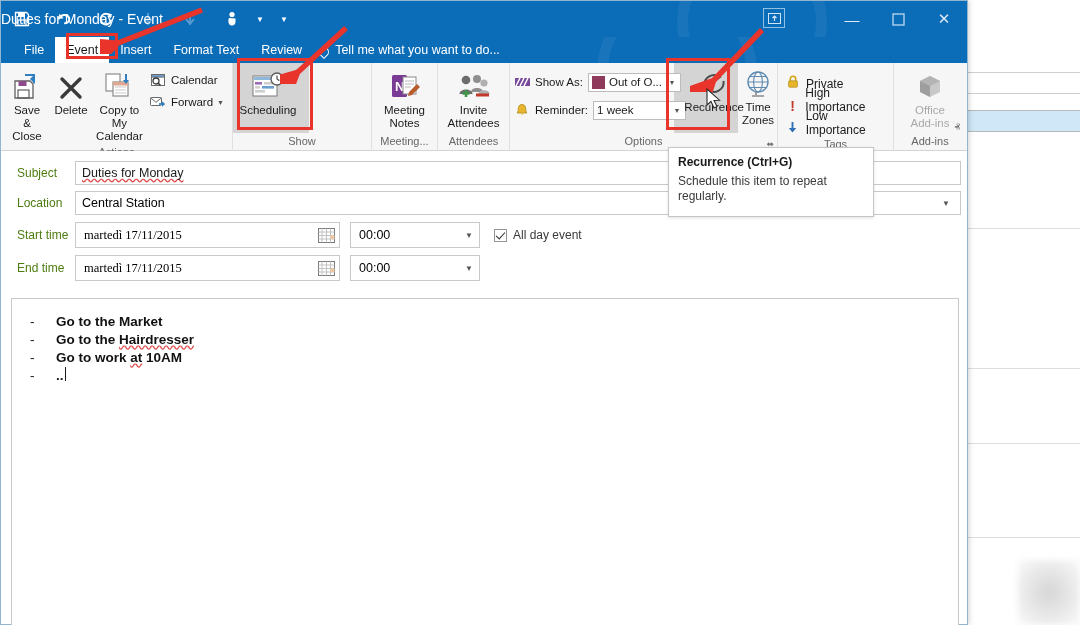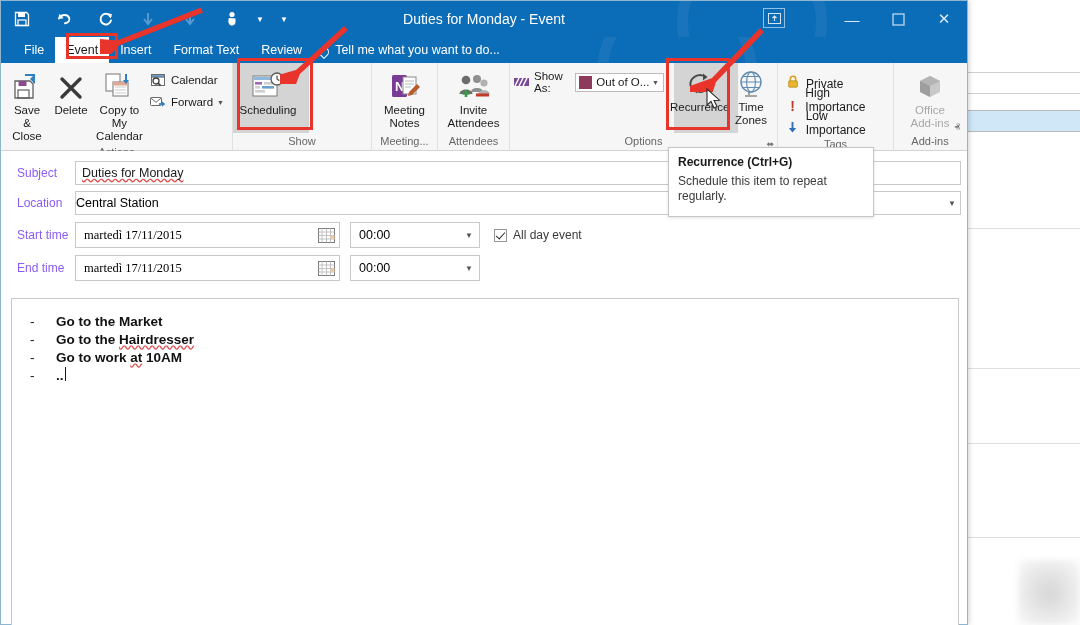--- a/index.html
+++ b/index.html
@@ -56,21 +56,21 @@
   .qat .qbtn {
     width:42px; height:36px; display:flex; align-items:center; justify-content:center;
     color:#ffffff;
   }
   .qat .qbtn.dim { color:#5d9ed3; }
   .qat .qbtn svg { display:block; }
   .qat .caret { width:14px; height:36px; display:flex; align-items:center; justify-content:center;
     color:#ffffff; font-size:8px; }
   .wintitle {
     position:absolute; left:0; right:0; top:0; height:36px; line-height:36px;
-    text-align:center; color:#ffffff; font-size:14px; pointer-events:none;
+    color:#ffffff; font-size:14px; pointer-events:none;
   }
   .winbtns { position:absolute; right:0; top:0; height:36px; display:flex; }
   .winbtns .wb { width:46px; height:36px; display:flex; align-items:center; justify-content:center;
     color:#dce9f5; font-size:15px; }
   .ribopt { position:absolute; right:182px; top:7px; width:22px; height:20px;
     border:1px solid #8fc0e6; color:#cfe4f6; display:flex; align-items:center; justify-content:center; }
 
   
   .tabrow { height:26px; background:#0b6cb8; position:relative; display:flex; align-items:center;
     padding-left:12px; overflow:hidden; }
@@ -120,39 +120,39 @@
   
   .tooltip { position:absolute; left:668px; top:147px; width:206px; height:70px;
     background:#ffffff; border:1px solid #c6c6c6; box-shadow:0 1px 3px rgba(0,0,0,.12);
     padding:7px 9px; z-index:60; }
   .tooltip .tt-title { font-size:12px; font-weight:bold; color:#1a1a1a; margin-bottom:5px; }
   .tooltip .tt-body { font-size:12px; color:#3a3a3a; line-height:15px; }
 
   
   .form { padding:10px 6px 6px 6px; background:#fff; position:relative; }
   .frow { display:flex; align-items:center; height:24px; margin-bottom:6px; }
-  .flabel { width:68px; font-size:12px; color:#8b5cf6; padding-left:10px; }
+  .flabel { width:68px; font-size:12px; color:#4d7c0f; padding-left:10px; }
   .finput { flex:1; height:24px; border:1px solid #c9c9c9; background:#fff;
     font-size:12.5px; color:#1a1a1a; padding:3px 6px; display:flex; align-items:center; }
   .sq { text-decoration: underline; text-decoration-color:#e04a4a; text-decoration-style: wavy;
         text-decoration-skip-ink:none; }
   .datebox { width:265px; height:26px; border:1px solid #c9c9c9; background:#fff;
     display:flex; align-items:center; font-size:12.5px; padding:0 4px 0 8px;font-family:Liberation Serif, serif; }
   .datebox .dtext { flex:1; }
   .calico { width:17px; height:15px; }
   .timebox { width:130px; height:26px; border:1px solid #c9c9c9; background:#fff; margin-left:10px;
     display:flex; align-items:center; font-size:12.5px; padding:0 3px 0 8px; }
   .timebox .ttext { flex:1; }
   .timebox .dd { width:14px; text-align:center; color:#555; font-size:8px; }
   .allday { display:flex; align-items:center; gap:6px; margin-left:14px; font-size:12px; color:#3a3a3a; }
   .cbx { width:13px; height:13px; border:1px solid #949494; background:#fff; position:relative; }
   .cbx.checked::after { content:""; position:absolute; left:3px; top:0px; width:4px; height:8px;
     border:solid #2a2a2a; border-width:0 1.6px 1.6px 0; transform:rotate(42deg); }
   .locwrap { flex:1; height:24px; border:1px solid #c9c9c9; background:#fff; display:flex;
-    align-items:center; font-size:12.5px; padding:3px 0; }
+    align-items:center; font-size:12.5px; padding:3px 6px; }
   .locdd { width:16px; text-align:center; color:#555; font-size:8px; }
 
   
   .bodyarea { margin:8px 8px 10px 10px; height:332px; border:1px solid #c9c9c9;
     background:#ffffff; padding:14px 10px 0 18px; }
   .bline { display:flex; font-size:13.5px; color:#111; font-weight:bold; line-height:18px; height:18px; }
   .bline .dash { width:26px; font-weight:normal; }
   .caret-bar { display:inline-block; width:1px; height:14px; background:#1a1a1a;
     margin-left:1px; vertical-align:-2px; }
 
@@ -416,20 +416,33 @@
                   <path d="M1 10 L5 2 M5 10 L9 2 M9 10 L13 2" stroke="#fff" stroke-width="1.5"></path>
                 </svg>
             </span>
             <span>Show As:</span>
             <span class="combo" style="width:93px;">
               <span class="swatch" style="background:#8e3a5a;"></span>
               <span class="val">Out of O...</span>
               <span class="dd">▼</span>
             </span>
           </div>
+          <div class="optrow">
+            <span class="oi">
+              <svg width="14" height="14" viewBox="0 0 14 14">
+                  <path d="M7 1.5 C4.3 1.5 3.3 3.6 3.3 6 C3.3 9 2 10 2 10 h10 s-1.3-1-1.3-4 C10.7 3.6 9.7 1.5 7 1.5z" fill="#e8b62c" stroke="#b08a16" stroke-width=".8"></path>
+                  <path d="M5.6 10.8 a1.5 1.5 0 0 0 2.8 0" fill="#e8b62c"></path>
+                </svg>
+            </span>
+            <span>Reminder:</span>
+            <span class="combo" style="width:93px;">
+              <span class="val">1 week</span>
+              <span class="dd">▼</span>
+            </span>
+          </div>
         </div>
 
         <div class="bigbtn" style="width:64px;margin-left:6px;margin-top:-6px;">
           <div class="ico">
             <svg width="32" height="30" viewBox="0 0 32 30">
               <path d="M6.5 17 A9.5 9.5 0 0 1 22 8.4" fill="none" stroke="#4a4a4a" stroke-width="2"></path>
               <path d="M19 4.6 l4.6 3.4 -4.6 3.4z" fill="#4a4a4a"></path>
               <path d="M25.5 12 A9.5 9.5 0 0 1 10 20.6" fill="none" stroke="#4a4a4a" stroke-width="2"></path>
               <path d="M13 24.4 l-4.6 -3.4 4.6 -3.4z" fill="#4a4a4a"></path>
             </svg>

